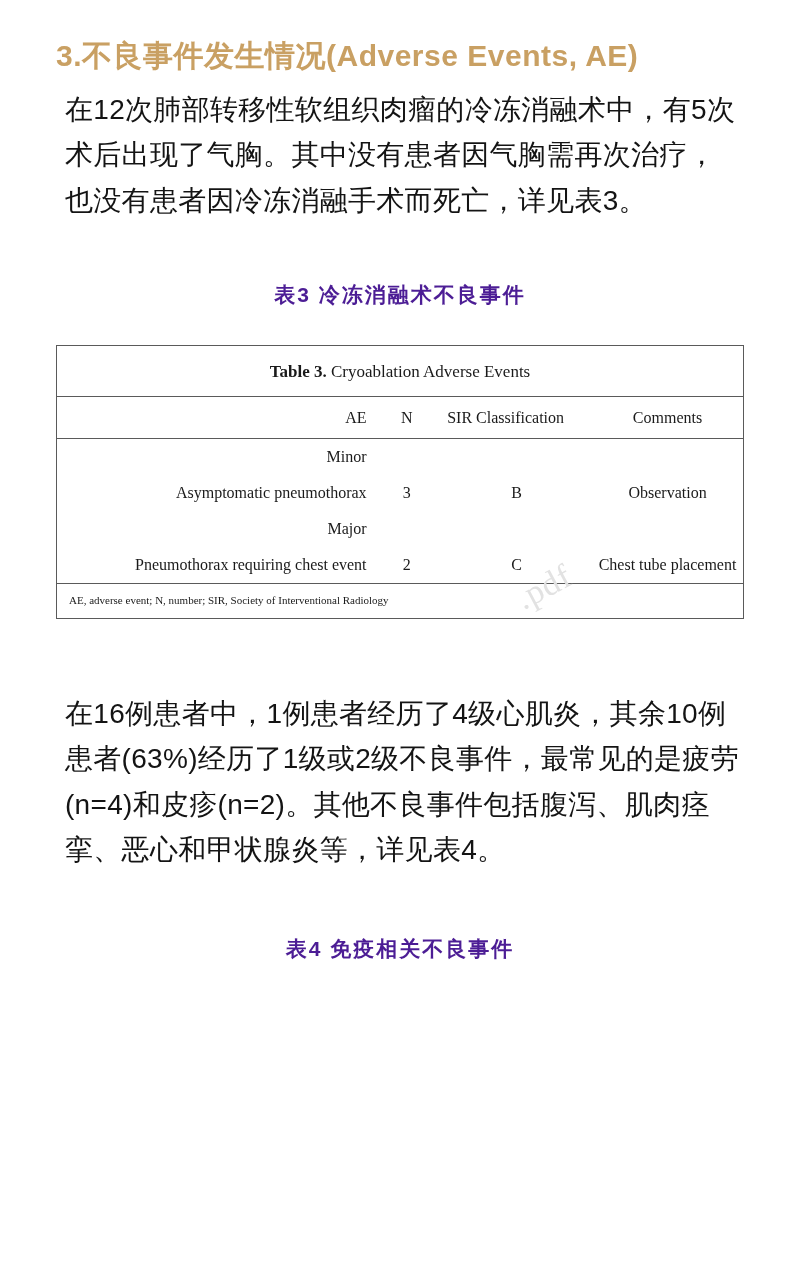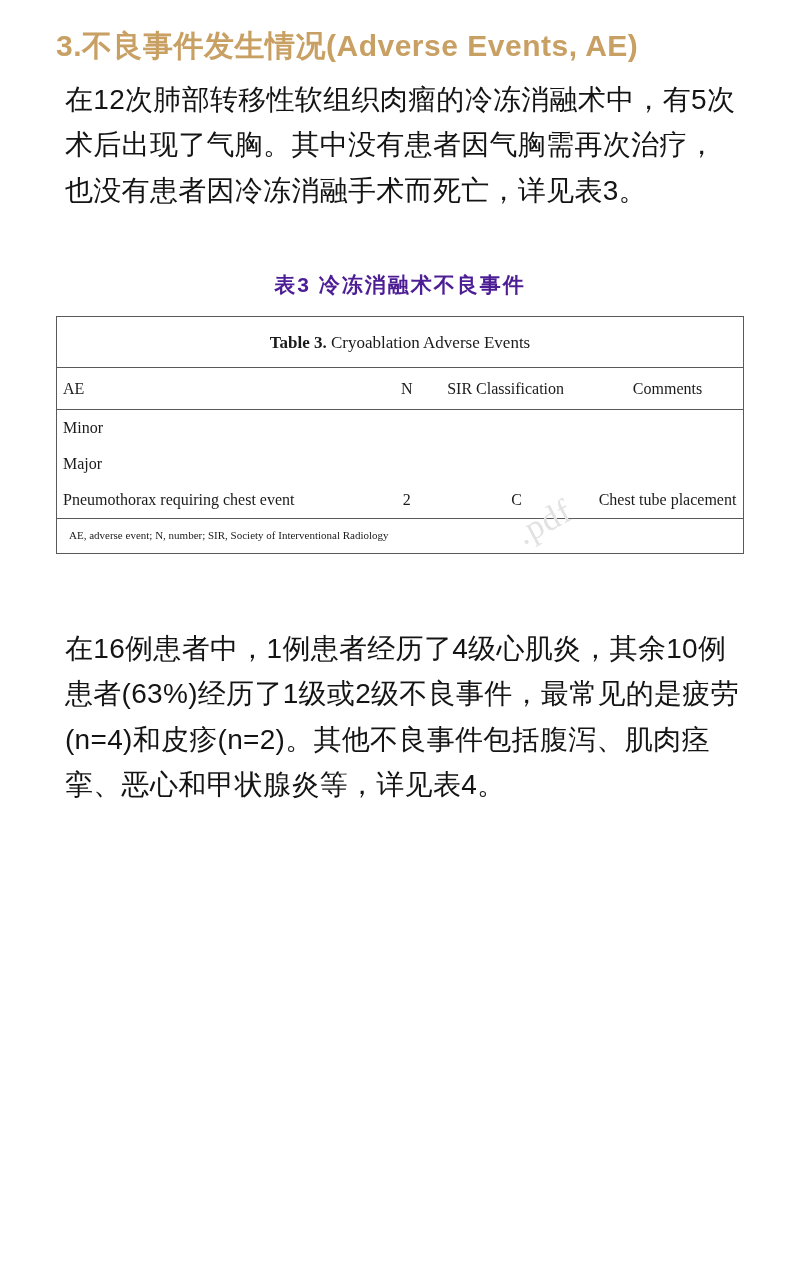--- a/index.html
+++ b/index.html
@@ -19,21 +19,21 @@
     width: 800px;
     height: 1287px;
     box-sizing: border-box;
     padding: 0 56px;
   }
   .section-heading {
     color: #c9a063;
     font-size: 30px;
     font-weight: bold;
     letter-spacing: 0.5px;
-    margin: 26px 0 0 0;
+    margin: 36px 0 0 0;
     line-height: 1.3;
   }
   .body-text {
     font-size: 28px;
     line-height: 1.62;
     color: #141414;
     margin: 12px 0 0 9px;
     letter-spacing: 0.3px;
   }
   .table-caption {
@@ -41,21 +41,21 @@
     font-size: 21px;
     font-weight: bold;
     text-align: center;
     letter-spacing: 2px;
     margin: 58px 0 0 0;
   }
   .table-caption.second {
     margin-top: 62px;
   }
   .fig-box {
-    margin: 17px 0 0 0;
+    margin: 36px 0 0 0;
     border: 1px solid #5a5a5a;
     background: #ffffff;
     position: relative;
     overflow: hidden;
   }
   .fig-title {
     text-align: center;
     font-family: "Liberation Serif", serif;
     font-size: 17px;
     color: #1a1a1a;
@@ -73,21 +73,21 @@
   table.paper-table th,
   table.paper-table td {
     padding: 9px 6px;
     font-weight: normal;
     vertical-align: middle;
   }
   table.paper-table thead th {
     border-bottom: 1px solid #5a5a5a;
     padding: 12px 6px 11px 6px;
   }
-  .col-ae   { width: 46%; text-align: left;  padding-left: 12px; }
+  .col-ae   { width: 46%; text-align: right;  padding-left: 12px; }
   .col-n    { width: 10%; text-align: center; }
   .col-sir  { width: 22%; text-align: left; }
   .col-comm { width: 22%; text-align: center; padding-right: 10px; }
   td.col-sir { text-align: center; }
   thead .col-sir { text-align: left; font-family: Liberation Serif, serif; }
   .indent { padding-left: 42px; }
   .fig-footnote {
     border-top: 1px solid #5a5a5a;
     font-family: "Liberation Serif", serif;
     font-size: 11px;
@@ -133,20 +133,26 @@
           <th class="col-comm">Comments</th>
         </tr>
       </thead>
       <tbody>
         <tr class="row-minor">
           <td class="col-ae">Minor</td>
           <td class="col-n"></td>
           <td class="col-sir"></td>
           <td class="col-comm"></td>
         </tr>
+        <tr>
+          <td class="col-ae indent">Asymptomatic pneumothorax</td>
+          <td class="col-n">3</td>
+          <td class="col-sir">B</td>
+          <td class="col-comm">Observation</td>
+        </tr>
         <tr class="row-major">
           <td class="col-ae">Major</td>
           <td class="col-n"></td>
           <td class="col-sir"></td>
           <td class="col-comm"></td>
         </tr>
         <tr>
           <td class="col-ae">Pneumothorax requiring chest event</td>
           <td class="col-n">2</td>
           <td class="col-sir">C</td>
@@ -154,14 +160,15 @@
         </tr>
       </tbody>
     </table>
 
     <div class="fig-footnote">AE, adverse event; N, number; SIR, Society of Interventional Radiology</div>
     <div class="watermark">.pdf</div>
   </div>
 
   <p class="body-text" style="margin-top:72px">在16例患者中，1例患者经历了4级心肌炎，其余10例患者(63%)经历了1级或2级不良事件，最常见的是疲劳(n=4)和皮疹(n=2)。其他不良事件包括腹泻、肌肉痉挛、恶心和甲状腺炎等，详见表4。</p>
 
+  <div class="table-caption second">表4   免疫相关不良事件</div>
 
 </div>
 
 </body></html>

